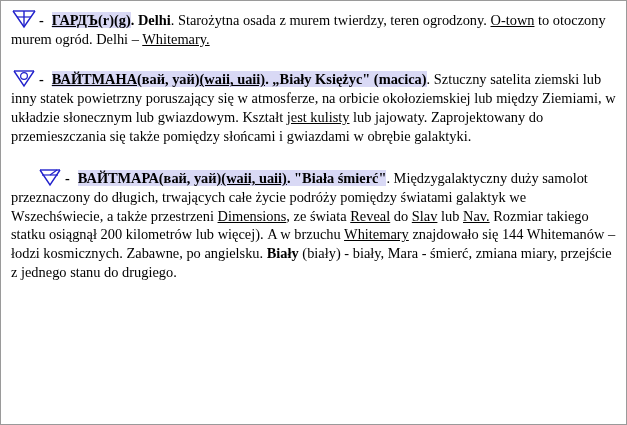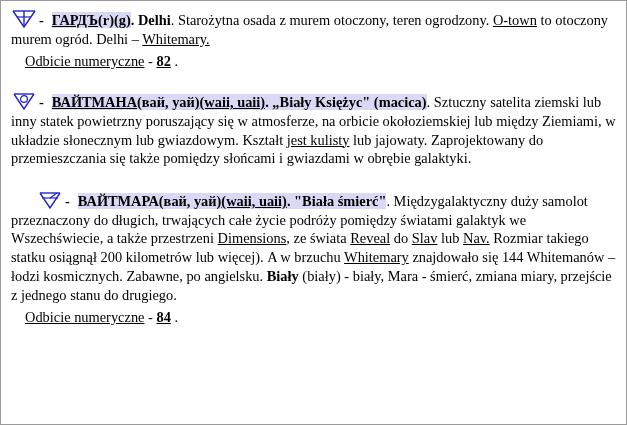--- a/index.html
+++ b/index.html
@@ -64,24 +64,21 @@
 
   <div class="entry">
     <div class="entry-body">
       <span class="glyph">
         <svg width="26" height="20" viewBox="0 0 26 20">
           <polyline points="2,2 13,18 24,2" fill="none" stroke="#2222cc" stroke-width="1.4"></polyline>
           <line x1="2" y1="2" x2="24" y2="2" stroke="#2222cc" stroke-width="1.4"></line>
           <line x1="13" y1="18" x2="13" y2="2" stroke="#2222cc" stroke-width="1.4"></line>
           <line x1="6" y1="8" x2="20" y2="8" stroke="#2222cc" stroke-width="1.2"></line>
         </svg>
-      </span><span class="b">-</span><span class="lead-space"></span><span class="hl b u">ГАРДЪ</span><span class="hl b">(r)(g)</span><span class="b">. Delhi</span><span>. Starożytna osada z murem otoczony, teren ogrodzony. </span><span class="u">O-town</span><span> to otoczony murem ogród. Delhi – </span><span class="u">Whitemary.</span>
-    </div>
-    <div class="numeric">
-      <span class="u">Odbicie numeryczne</span><span> </span><span>-</span><span> </span><span class="b u">82</span><span> </span><span>.</span>
+      </span><span class="b">-</span><span class="lead-space"></span><span class="hl b u">ГАРДЪ</span><span class="hl b">(r)(g)</span><span class="b">. Delhi</span><span>. Starożytna osada z murem twierdzy, teren ogrodzony. </span><span class="u">O-town</span><span> to otoczony murem ogród. Delhi – </span><span class="u">Whitemary.</span>
     </div>
   </div>
 
   <div class="gap-1"></div>
 
   <div class="entry">
     <div class="entry-body">
       <span class="glyph">
         <svg width="26" height="20" viewBox="0 0 26 20">
           <polyline points="3,3 13,18 23,3" fill="none" stroke="#2222cc" stroke-width="1.4"></polyline>
@@ -98,18 +95,15 @@
     <div class="entry-body">
       <span class="glyph" style="margin-left:26px;">
         <svg width="26" height="20" viewBox="0 0 26 20">
           <polyline points="3,3 13,18 23,3" fill="none" stroke="#2222cc" stroke-width="1.4"></polyline>
           <line x1="3" y1="3" x2="23" y2="3" stroke="#2222cc" stroke-width="1.4"></line>
           <line x1="5" y1="8" x2="21" y2="8" stroke="#2222cc" stroke-width="1.2"></line>
           <line x1="13" y1="8" x2="20" y2="3" stroke="#2222cc" stroke-width="1.2"></line>
         </svg>
       </span><span class="b">-</span><span class="lead-space"></span><span class="hl b">ВАЙТМАРА</span><span class="hl b">(вай, уай)</span><span class="hl b u">(waii, uaii)</span><span class="hl b">. "Biała śmierć"</span><span>. Międzygalaktyczny duży samolot przeznaczony do długich, trwających całe życie podróży pomiędzy światami galaktyk we Wszechświecie, a także przestrzeni </span><span class="u">Dimensions</span><span>, ze świata </span><span class="u">Reveal</span><span> do </span><span class="u">Slav</span><span> lub </span><span class="u">Nav.</span><span> Rozmiar takiego statku osiągnął 200 kilometrów lub więcej). A w brzuchu </span><span class="u">Whitemary</span><span> znajdowało się 144 Whitemanów – łodzi kosmicznych. Zabawne, po angielsku. </span><span class="b">Biały</span><span> (biały) - biały, Mara - śmierć, zmiana miary, przejście z jednego stanu do drugiego.</span>
     </div>
-    <div class="numeric">
-      <span class="u">Odbicie numeryczne</span><span> </span><span>-</span><span> </span><span class="b u">84</span><span> </span><span>.</span>
-    </div>
   </div>
 
 </div>
 
 </body></html>

